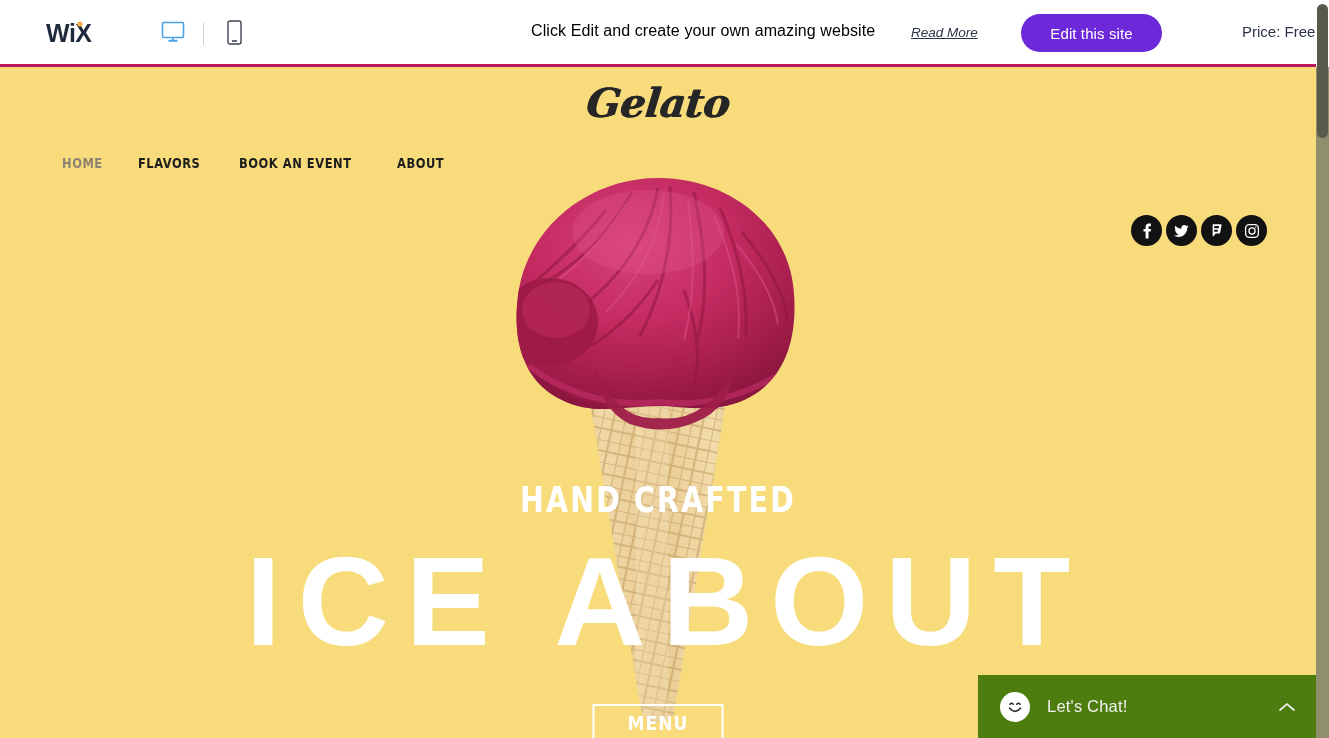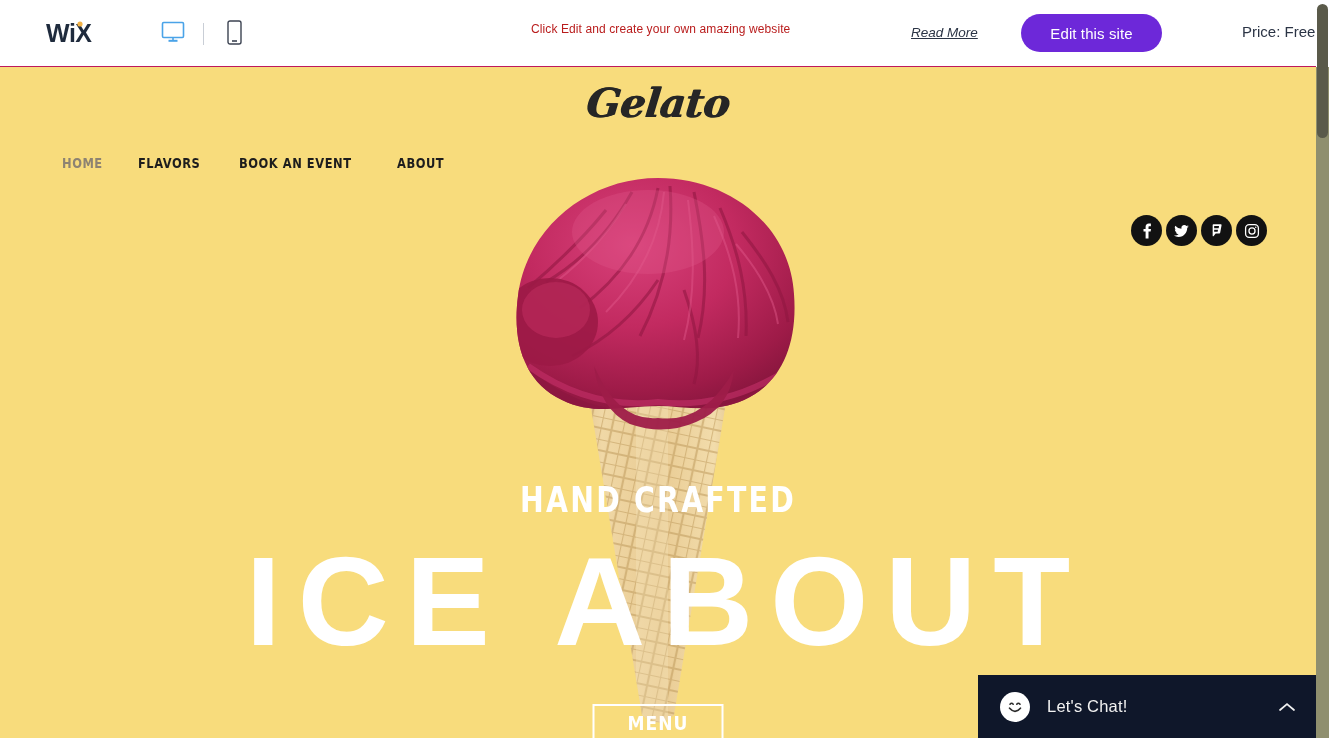--- a/index.html
+++ b/index.html
@@ -19,21 +19,21 @@
     overflow: hidden;
   }
 
   
   .wix-bar {
     position: absolute;
     top: 0; left: 0;
     width: 1316px;
     height: 67px;
     background: #ffffff;
-    border-bottom: 1px solid #be185d;
+    border-bottom: 3px solid #be185d;
     display: flex;
     align-items: center;
     z-index: 40;
     padding-left: 35px;
   }
 
   .wix-logo {
     position: absolute;
     left: 46px;
     top: 18px;
@@ -61,22 +61,22 @@
     width: 1px;
     height: 22px;
     background: #c9ced6;
     margin: 0 9px;
   }
 
   .promo-text {
     position: absolute;
     left: 531px;
     top: 22px;
-    font-size: 12px;
-    color: #b91c1c;
+    font-size: 16px;
+    color: #000000;
     letter-spacing: 0.1px;
     white-space: nowrap;
   }
 
   .read-more {
     position: absolute;
     left: 911px;
     top: 25px;
     font-size: 13.5px;
     color: #2b3445;
@@ -252,21 +252,21 @@
     justify-content: center;
   }
 
   
   .chat-widget {
     position: absolute;
     right: 13px;
     bottom: 0;
     width: 338px;
     height: 63px;
-    background: #0f172a;
+    background: #4d7c0f;
     display: flex;
     align-items: center;
     padding: 0 18px 0 22px;
     cursor: pointer;
     z-index: 60;
   }
   .chat-avatar {
     width: 30px;
     height: 30px;
     border-radius: 50%;

